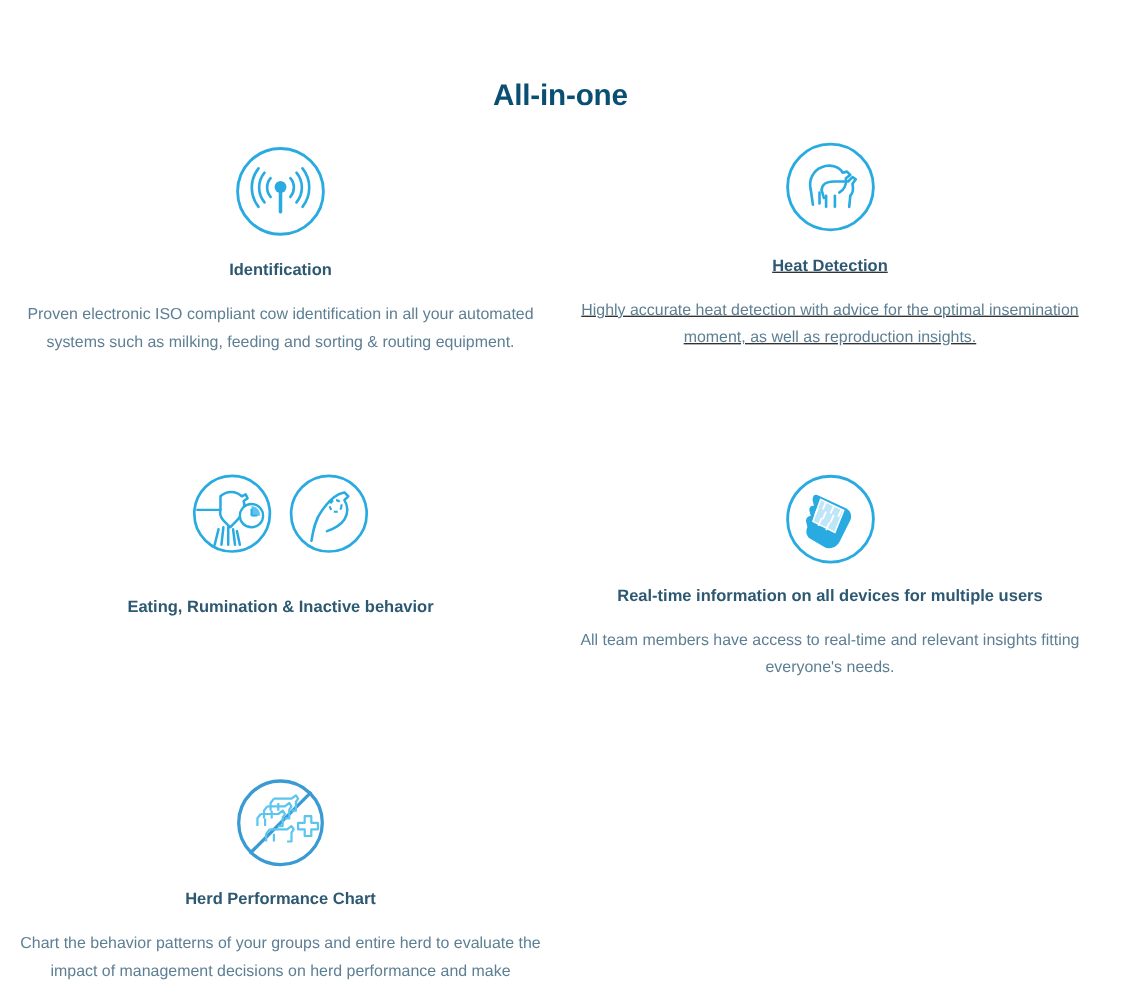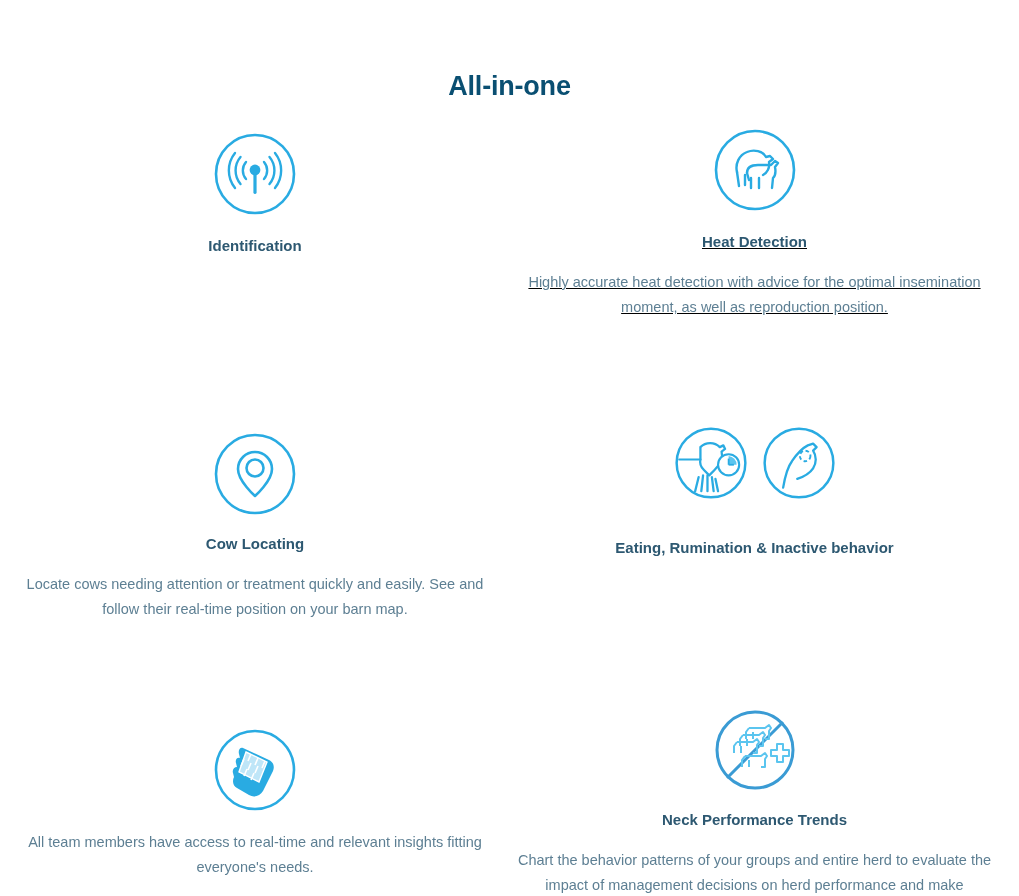--- a/index.html
+++ b/index.html
@@ -99,47 +99,37 @@
           <rect x="40.4" y="38" width="3.2" height="24" rx="1.4" fill="#29abe2"></rect>
           <path d="M33 30 A13 13 0 0 0 33 47" fill="none" stroke="#29abe2" stroke-width="2.4" stroke-linecap="round"></path>
           <path d="M51 30 A13 13 0 0 1 51 47" fill="none" stroke="#29abe2" stroke-width="2.4" stroke-linecap="round"></path>
           <path d="M27.5 25 A21 21 0 0 0 27.5 52" fill="none" stroke="#29abe2" stroke-width="2.4" stroke-linecap="round"></path>
           <path d="M56.5 25 A21 21 0 0 1 56.5 52" fill="none" stroke="#29abe2" stroke-width="2.4" stroke-linecap="round"></path>
           <path d="M22 21 A28 28 0 0 0 22 56" fill="none" stroke="#29abe2" stroke-width="2.4" stroke-linecap="round"></path>
           <path d="M62 21 A28 28 0 0 1 62 56" fill="none" stroke="#29abe2" stroke-width="2.4" stroke-linecap="round"></path>
         </svg>
       </div>
       <h3 class="feature-title title-gap-a">Identification</h3>
+      <p class="feature-desc desc-gap desc-wide">Proven electronic ISO compliant cow identification in all your automated systems such as milking, feeding and sorting &amp; routing equipment.</p>
     </div>
 
     <div class="cell row1-right">
       <div class="icon-wrap">
         <svg width="84" height="84" viewBox="0 0 84 84" aria-hidden="true">
           <circle cx="42" cy="42" r="39" fill="none" stroke="#29abe2" stroke-width="2.6"></circle>
           <path d="M24 44 C22 36 26 27 34 24 C41 21 50 23 53 29 L57 28 L60 31 L56 34 C57 40 54 45 50 47" fill="none" stroke="#29abe2" stroke-width="2.4" stroke-linejoin="round" stroke-linecap="round"></path>
           <path d="M24 44 L26 58 M32 47 L32 57" fill="none" stroke="#29abe2" stroke-width="2.4" stroke-linecap="round"></path>
           <path d="M34 45 C34 40 38 37 45 37 L58 37 L62 33 L65 35 L62 39 C63 44 62 48 60 50 L59 60 M46 50 L46 60 M38 50 L38 60" fill="none" stroke="#29abe2" stroke-width="2.4" stroke-linejoin="round" stroke-linecap="round"></path>
           <path d="M34 45 L36 52" fill="none" stroke="#29abe2" stroke-width="2.4" stroke-linecap="round"></path>
         </svg>
       </div>
       <h3 class="feature-title title-gap-a">Heat Detection</h3>
-      <p class="feature-desc desc-gap desc-wide">Highly accurate heat detection with advice for the optimal insemination moment, as well as reproduction position.</p>
+      <p class="feature-desc desc-gap desc-wide">Highly accurate heat detection with advice for the optimal insemination moment, as well as reproduction insights.</p>
     </div>
 
-    <div class="cell row2-left">
-      <div class="icon-wrap">
-        <svg width="84" height="84" viewBox="0 0 84 84" aria-hidden="true">
-          <circle cx="42" cy="42" r="39" fill="none" stroke="#29abe2" stroke-width="2.6"></circle>
-          <path d="M42 20 C32.6 20 25 27.6 25 37 C25 49 42 64 42 64 C42 64 59 49 59 37 C59 27.6 51.4 20 42 20 Z" fill="none" stroke="#29abe2" stroke-width="2.6" stroke-linejoin="round"></path>
-          <circle cx="42" cy="36" r="8.5" fill="none" stroke="#29abe2" stroke-width="2.6"></circle>
-        </svg>
-      </div>
-      <h3 class="feature-title title-gap-b">Cow Locating</h3>
-      <p class="feature-desc desc-gap desc-wide">Locate cows needing attention or treatment quickly and easily. See and follow their real-time position on your barn map.</p>
-    </div>
 
     <div class="cell row2-right">
       <div class="icon-wrap">
         <svg width="74" height="74" viewBox="0 0 84 84" aria-hidden="true">
           <circle cx="42" cy="42" r="39" fill="none" stroke="#29abe2" stroke-width="2.8"></circle>
           <path d="M6 38 L30 38" fill="none" stroke="#29abe2" stroke-width="2.4" stroke-linecap="round"></path>
           <path d="M30 24 C36 18 46 18 52 24 L56 22 L58 26 L54 29 C56 36 52 44 46 50 L40 56 L34 50 C30 46 29 42 30 38 Z" fill="none" stroke="#29abe2" stroke-width="2.6" stroke-linejoin="round"></path>
           <path d="M24 74 L28 58 M31 74 L33 56 M38 74 L38 56 M45 74 L43 58 M50 74 L47 60" fill="none" stroke="#29abe2" stroke-width="2.6" stroke-linecap="round"></path>
           <circle cx="62" cy="44" r="12" fill="#ffffff" stroke="#29abe2" stroke-width="2.4"></circle>
           <path d="M62 44 L62 34 A10 10 0 0 1 71 44 Z" fill="#5bc5ef"></path>
@@ -158,37 +148,38 @@
     <div class="cell row3-left">
       <div class="icon-wrap">
         <svg width="84" height="84" viewBox="0 0 84 84" aria-hidden="true">
           <circle cx="42" cy="42" r="39" fill="none" stroke="#29abe2" stroke-width="2.6"></circle>
           <path d="M30 20 L56 32 C60 34 62 38 60 43 L50 63 C47 68 41 70 36 67 L24 60 C20 58 19 53 21 49 L20 45 C19 42 21 39 24 39 L23 35 C22 32 24 29 27 30 L26 26 C25 22 27 19 30 20 Z" fill="#29abe2"></path>
           <path d="M33 24 L54 34 L46 54 L26 44 Z" fill="#bfe6f8"></path>
           <path d="M38 26 L35 33 M45 30 L42 37 M52 33 L49 40 M31 31 L28 38 M38 35 L35 42 M45 38 L42 45 M34 41 L31 48 M41 45 L38 52" fill="none" stroke="#ffffff" stroke-width="1.6"></path>
           <path d="M33 24 L54 34 L46 54 L26 44 Z" fill="none" stroke="#ffffff" stroke-width="1.4"></path>
         </svg>
       </div>
+      <h3 class="feature-title title-gap-b">Real-time information on all devices for multiple users</h3>
       <p class="feature-desc desc-gap desc-narrow">All team members have access to real-time and relevant insights fitting everyone's needs.</p>
     </div>
 
     <div class="cell row3-right">
       <div class="icon-wrap">
         <svg width="84" height="84" viewBox="0 0 84 84" aria-hidden="true">
           <circle cx="42" cy="42" r="38" fill="none" stroke="#3a9bd4" stroke-width="3"></circle>
           <path d="M15 69 L69 15" fill="none" stroke="#3a9bd4" stroke-width="3" stroke-linecap="round"></path>
           <g fill="none" stroke="#5bc5ef" stroke-width="2" stroke-linejoin="round">
             <path d="M36 20 L52 20 L56 17 L58 20 L56 23 L56 31 L52 31 M40 24 L40 31 M36 20 L33 24 L33 31"></path>
             <path d="M30 27 L46 27 L50 24 L52 27 L50 30 L50 38 L46 38 M34 31 L34 38 M30 27 L27 31 L27 38"></path>
             <path d="M24 34 L40 34 L44 31 L46 34 L44 37 L44 45 L40 45 M28 38 L28 45 M24 34 L21 38 L21 45"></path>
           </g>
           <g fill="none" stroke="#5bc5ef" stroke-width="2" stroke-linejoin="round">
             <path d="M32 48 L48 48 L52 45 L54 48 L52 51 L52 59 L48 59 M36 52 L36 59 M32 48 L29 52 L29 59"></path>
           </g>
           <path d="M58 42 L64 42 L64 36 L70 36 L70 42 L76 42 L76 48 L70 48 L70 54 L64 54 L64 48 L58 48 Z" fill="none" stroke="#5bc5ef" stroke-width="2" stroke-linejoin="round"></path>
         </svg>
       </div>
-      <h3 class="feature-title title-gap-b">Neck Performance Trends</h3>
+      <h3 class="feature-title title-gap-b">Herd Performance Chart</h3>
       <p class="feature-desc desc-gap desc-wide">Chart the behavior patterns of your groups and entire herd to evaluate the impact of management decisions on herd performance and make improvements.</p>
     </div>
 
   </div>
 </div>
 
 </body></html>

